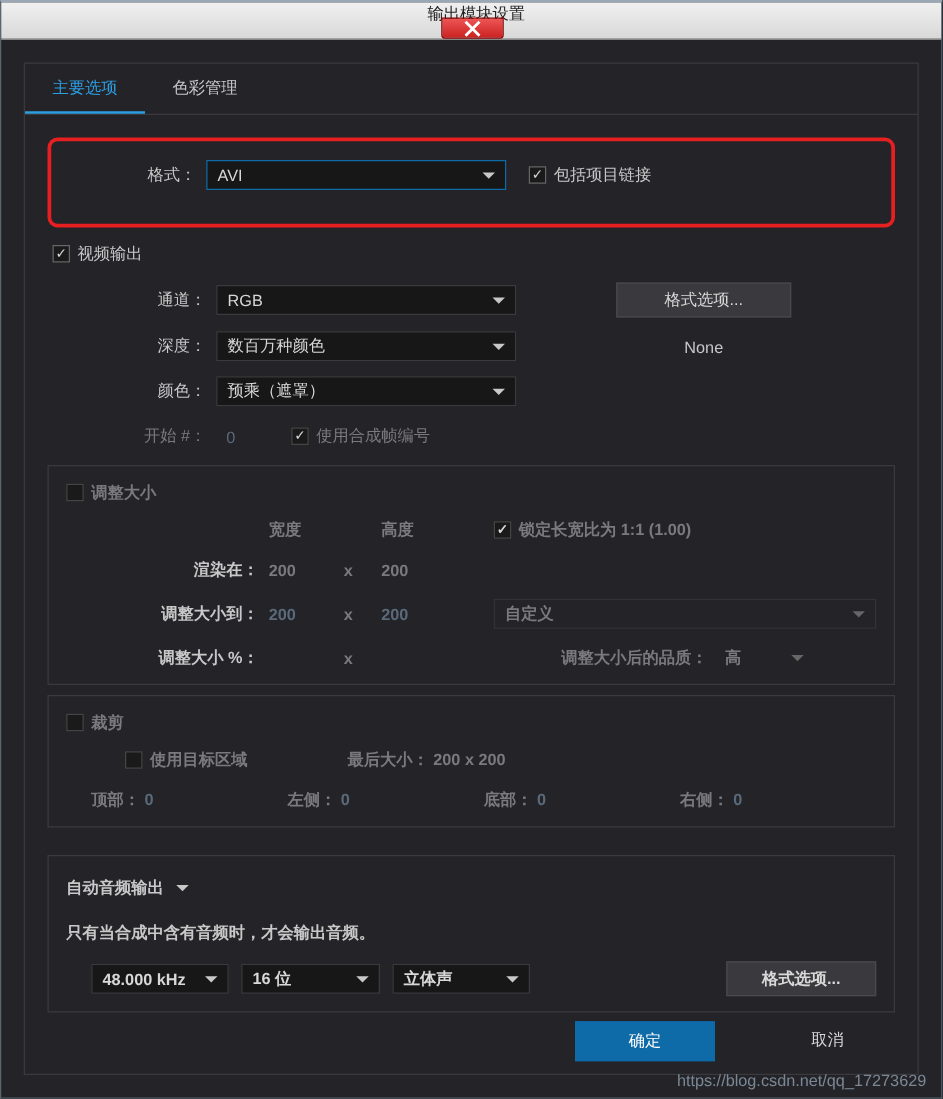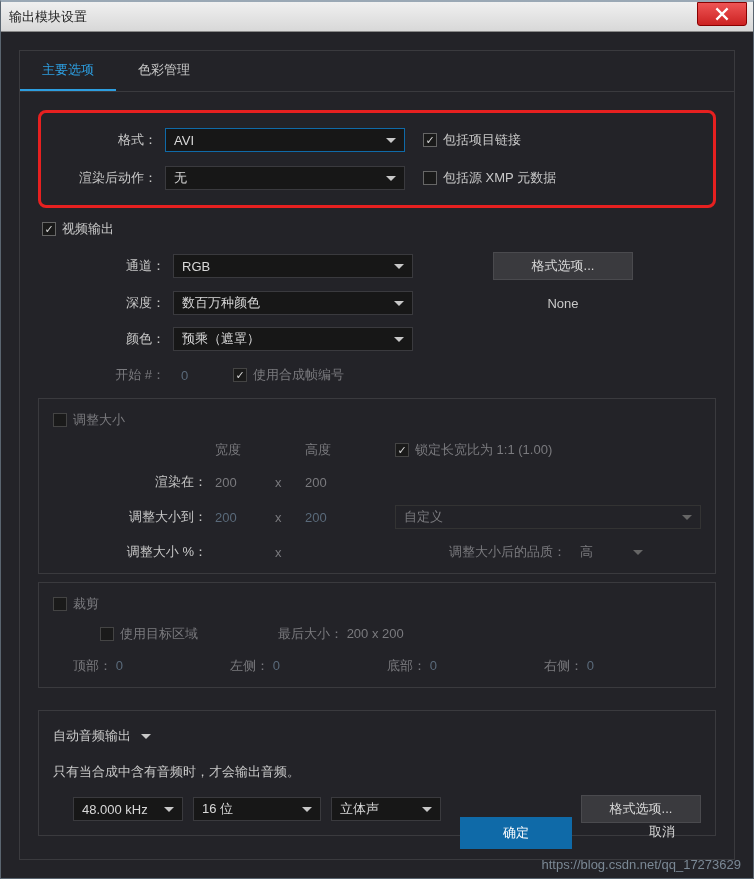--- a/index.html
+++ b/index.html
@@ -20,20 +20,21 @@
   border-top: 2px solid #9aa8b5;
 }
 .titlebar {
   height: 30px;
   background: linear-gradient(#f0f0f0, #d8d8d8);
   display: flex;
   align-items: center;
   justify-content: space-between;
   padding-left: 8px;
   border-bottom: 1px solid #888;
+  flex-direction: column;
 }
 .titlebar-text { color: #222; font-size: 13px; }
 .close-btn {
   width: 50px; height: 24px;
   background: linear-gradient(#e55, #c22);
   border: 1px solid #800;
   border-radius: 0 0 3px 3px;
   display: flex; align-items: center; justify-content: center;
   margin-right: 6px; margin-top: -6px;
   cursor: pointer;
@@ -119,20 +120,21 @@
   content: "✓";
   color: #d8d8d8;
   font-size: 11px;
   line-height: 1;
 }
 .chk-dim { border-color: #444; }
 .section {
   border: 1px solid #3a3a3e;
   margin-top: 8px;
   padding: 12px 14px;
+  font-weight: bold;
 }
 .section-dim { color: #7a7a7e; }
 .btn {
   background: #3a3a3e;
   border: 1px solid #4a4a4e;
   padding: 4px 20px;
   cursor: pointer;
   color: #d8d8d8;
   text-align: center;
 }
@@ -210,32 +212,20 @@
             <div class="dropdown hl">
               <span class="val">AVI</span>
               <div class="caret"></div>
             </div>
             <span></span>
             <div style="display:flex;align-items:center;">
               <span class="chk checked"></span>
               <span>包括项目链接</span>
             </div>
           </div>
-          <div class="row grid-format" style="margin-bottom:0;">
-            <span class="lbl">渲染后动作：</span>
-            <div class="dropdown">
-              <span class="val">无</span>
-              <div class="caret"></div>
-            </div>
-            <span></span>
-            <div style="display:flex;align-items:center;">
-              <span class="chk"></span>
-              <span>包括源 XMP 元数据</span>
-            </div>
-          </div>
         </div>
 
         <div class="row" style="margin-top:8px;margin-left:4px;">
           <span class="chk checked"></span>
           <span>视频输出</span>
         </div>
 
         <div class="row grid-vo" style="margin-left:40px;">
           <span class="lbl">通道：</span>
           <div class="dropdown">
@@ -345,21 +335,21 @@
           <div class="audio-dd">
             <span>自动音频输出</span>
             <div class="caret"></div>
           </div>
           <div style="margin:14px 0 14px 0;color:#c8c8c8;">只有当合成中含有音频时，才会输出音频。</div>
           <div style="display:flex;align-items:center;gap:10px;padding-left:20px;">
             <div class="dropdown" style="width:110px;">
               <span class="val">48.000 kHz</span>
               <div class="caret"></div>
             </div>
-            <div class="dropdown" style="width:128px;">
+            <div class="dropdown" style="width:111px;">
               <span class="val">16 位</span>
               <div class="caret"></div>
             </div>
             <div class="dropdown" style="width:110px;">
               <span class="val">立体声</span>
               <div class="caret"></div>
             </div>
             <div style="flex:1;"></div>
             <div class="btn" style="width:120px;">格式选项...</div>
           </div>

